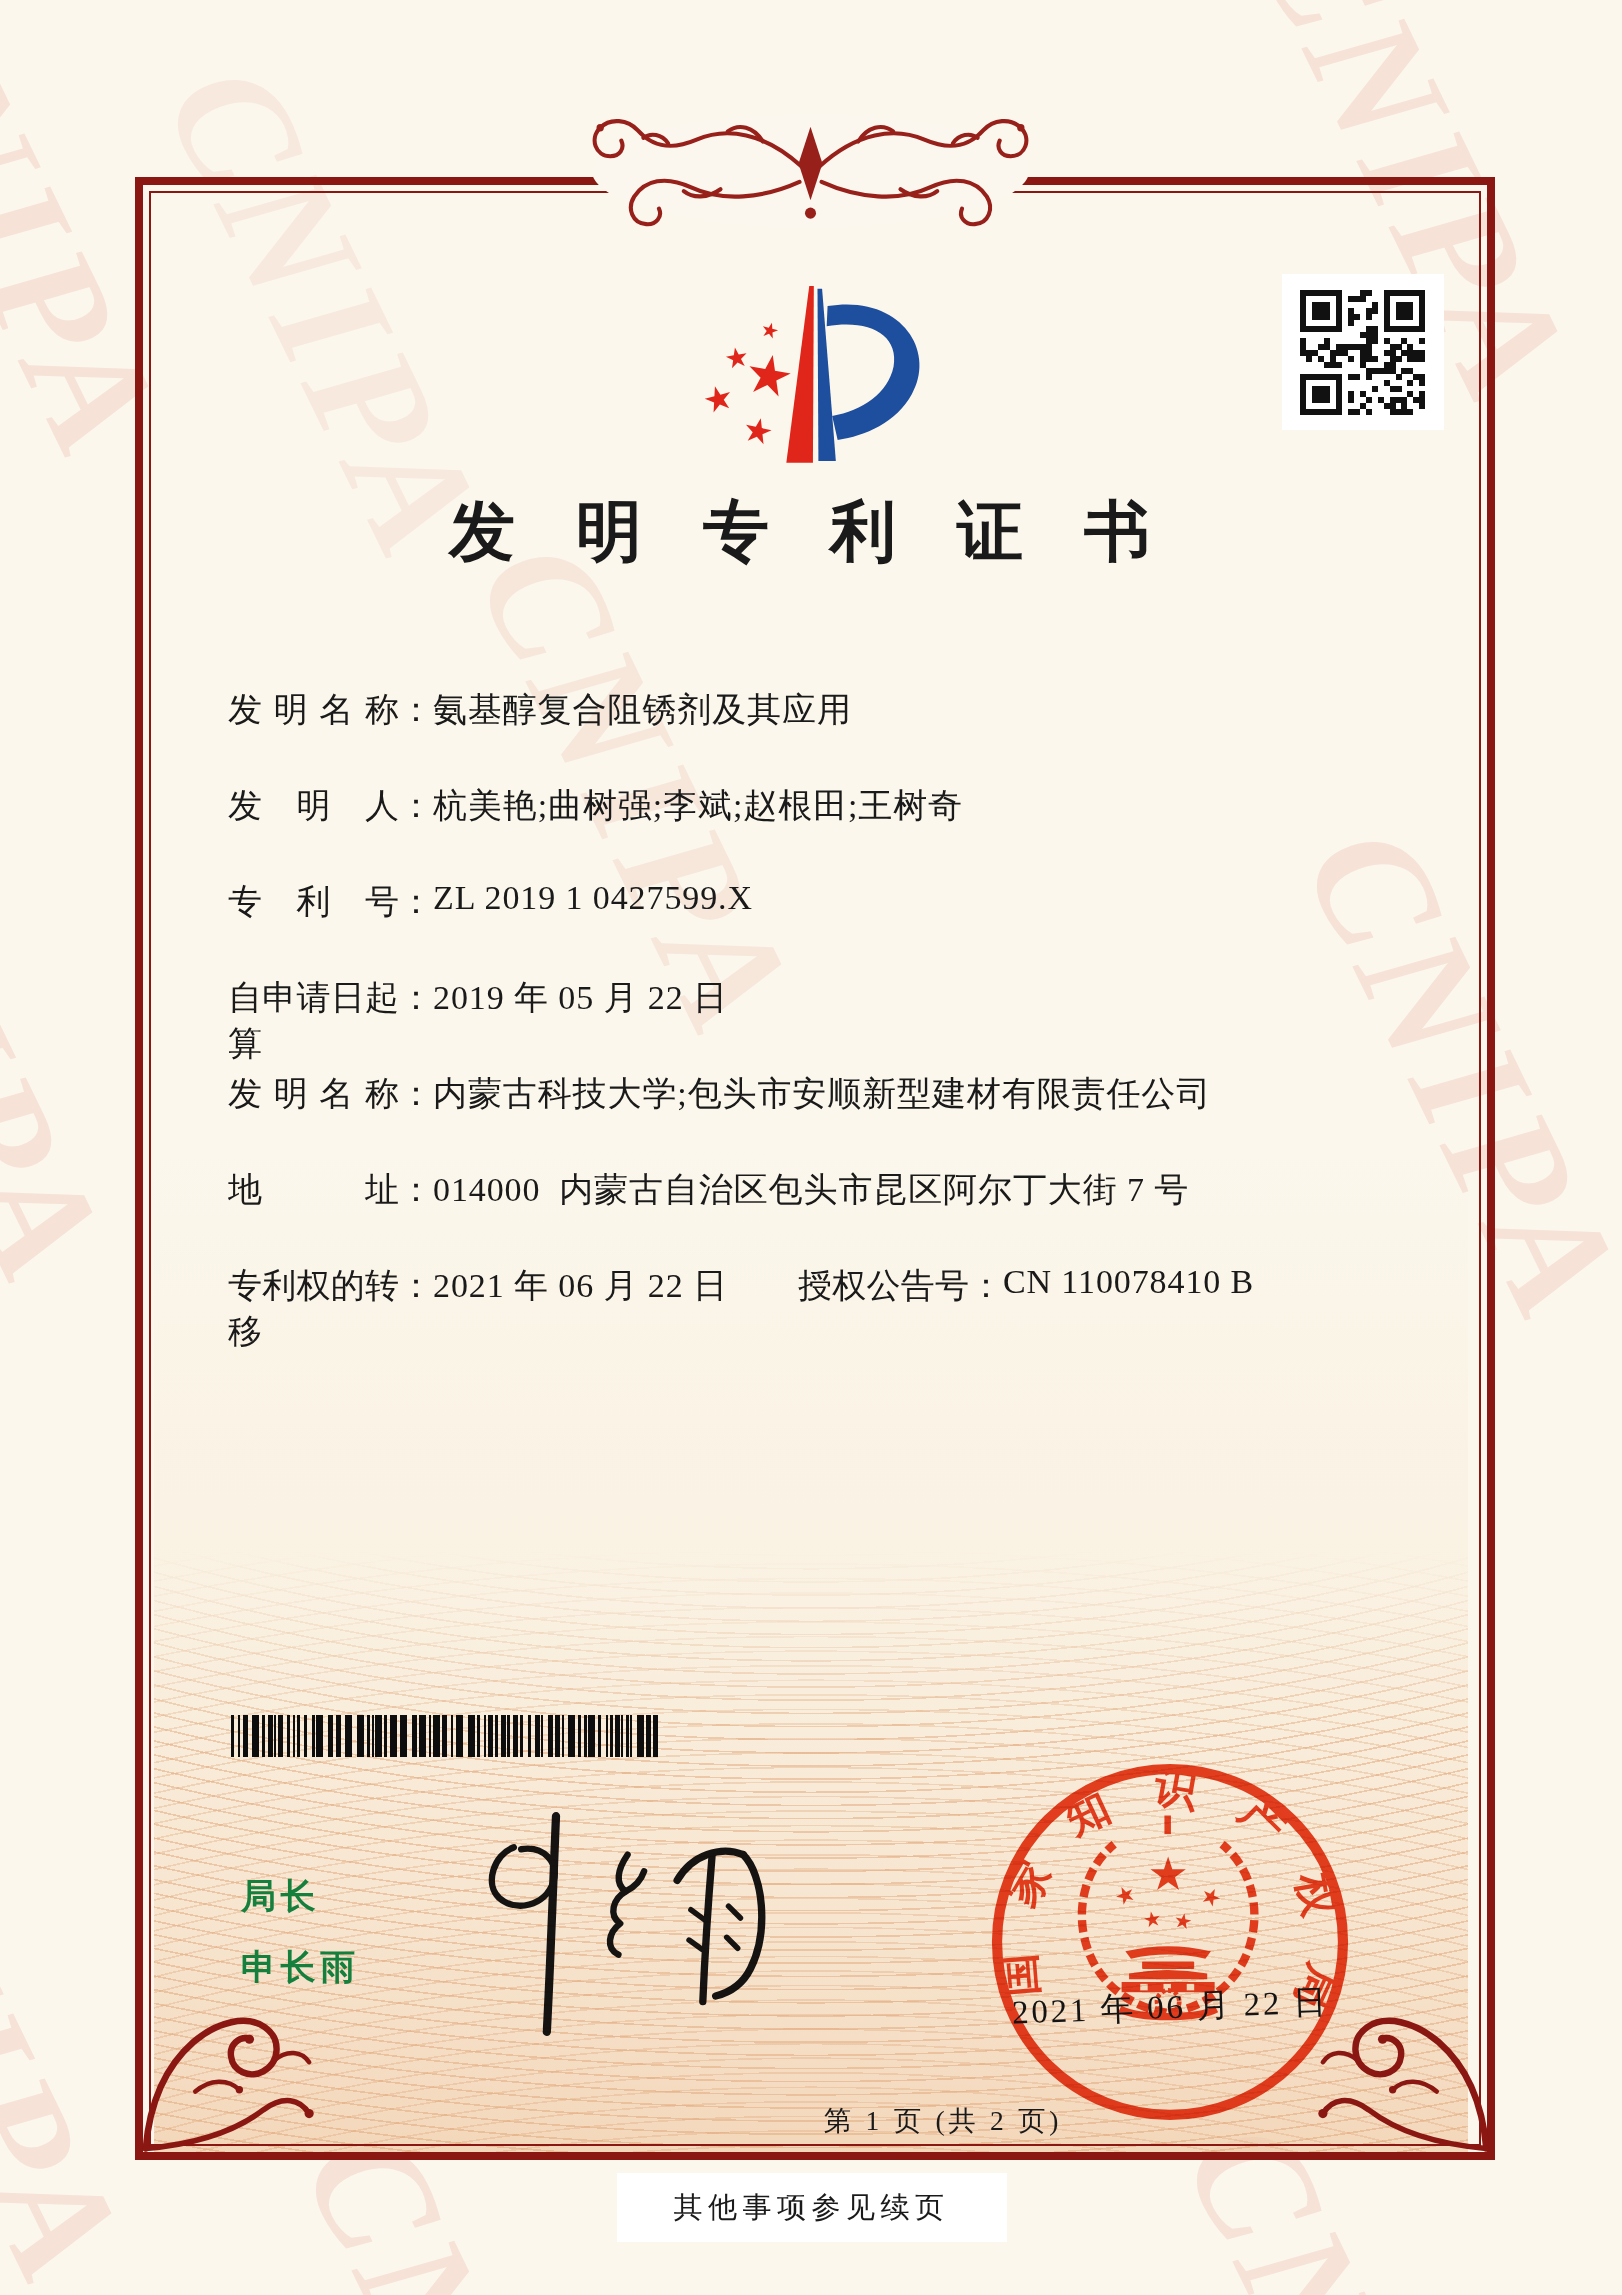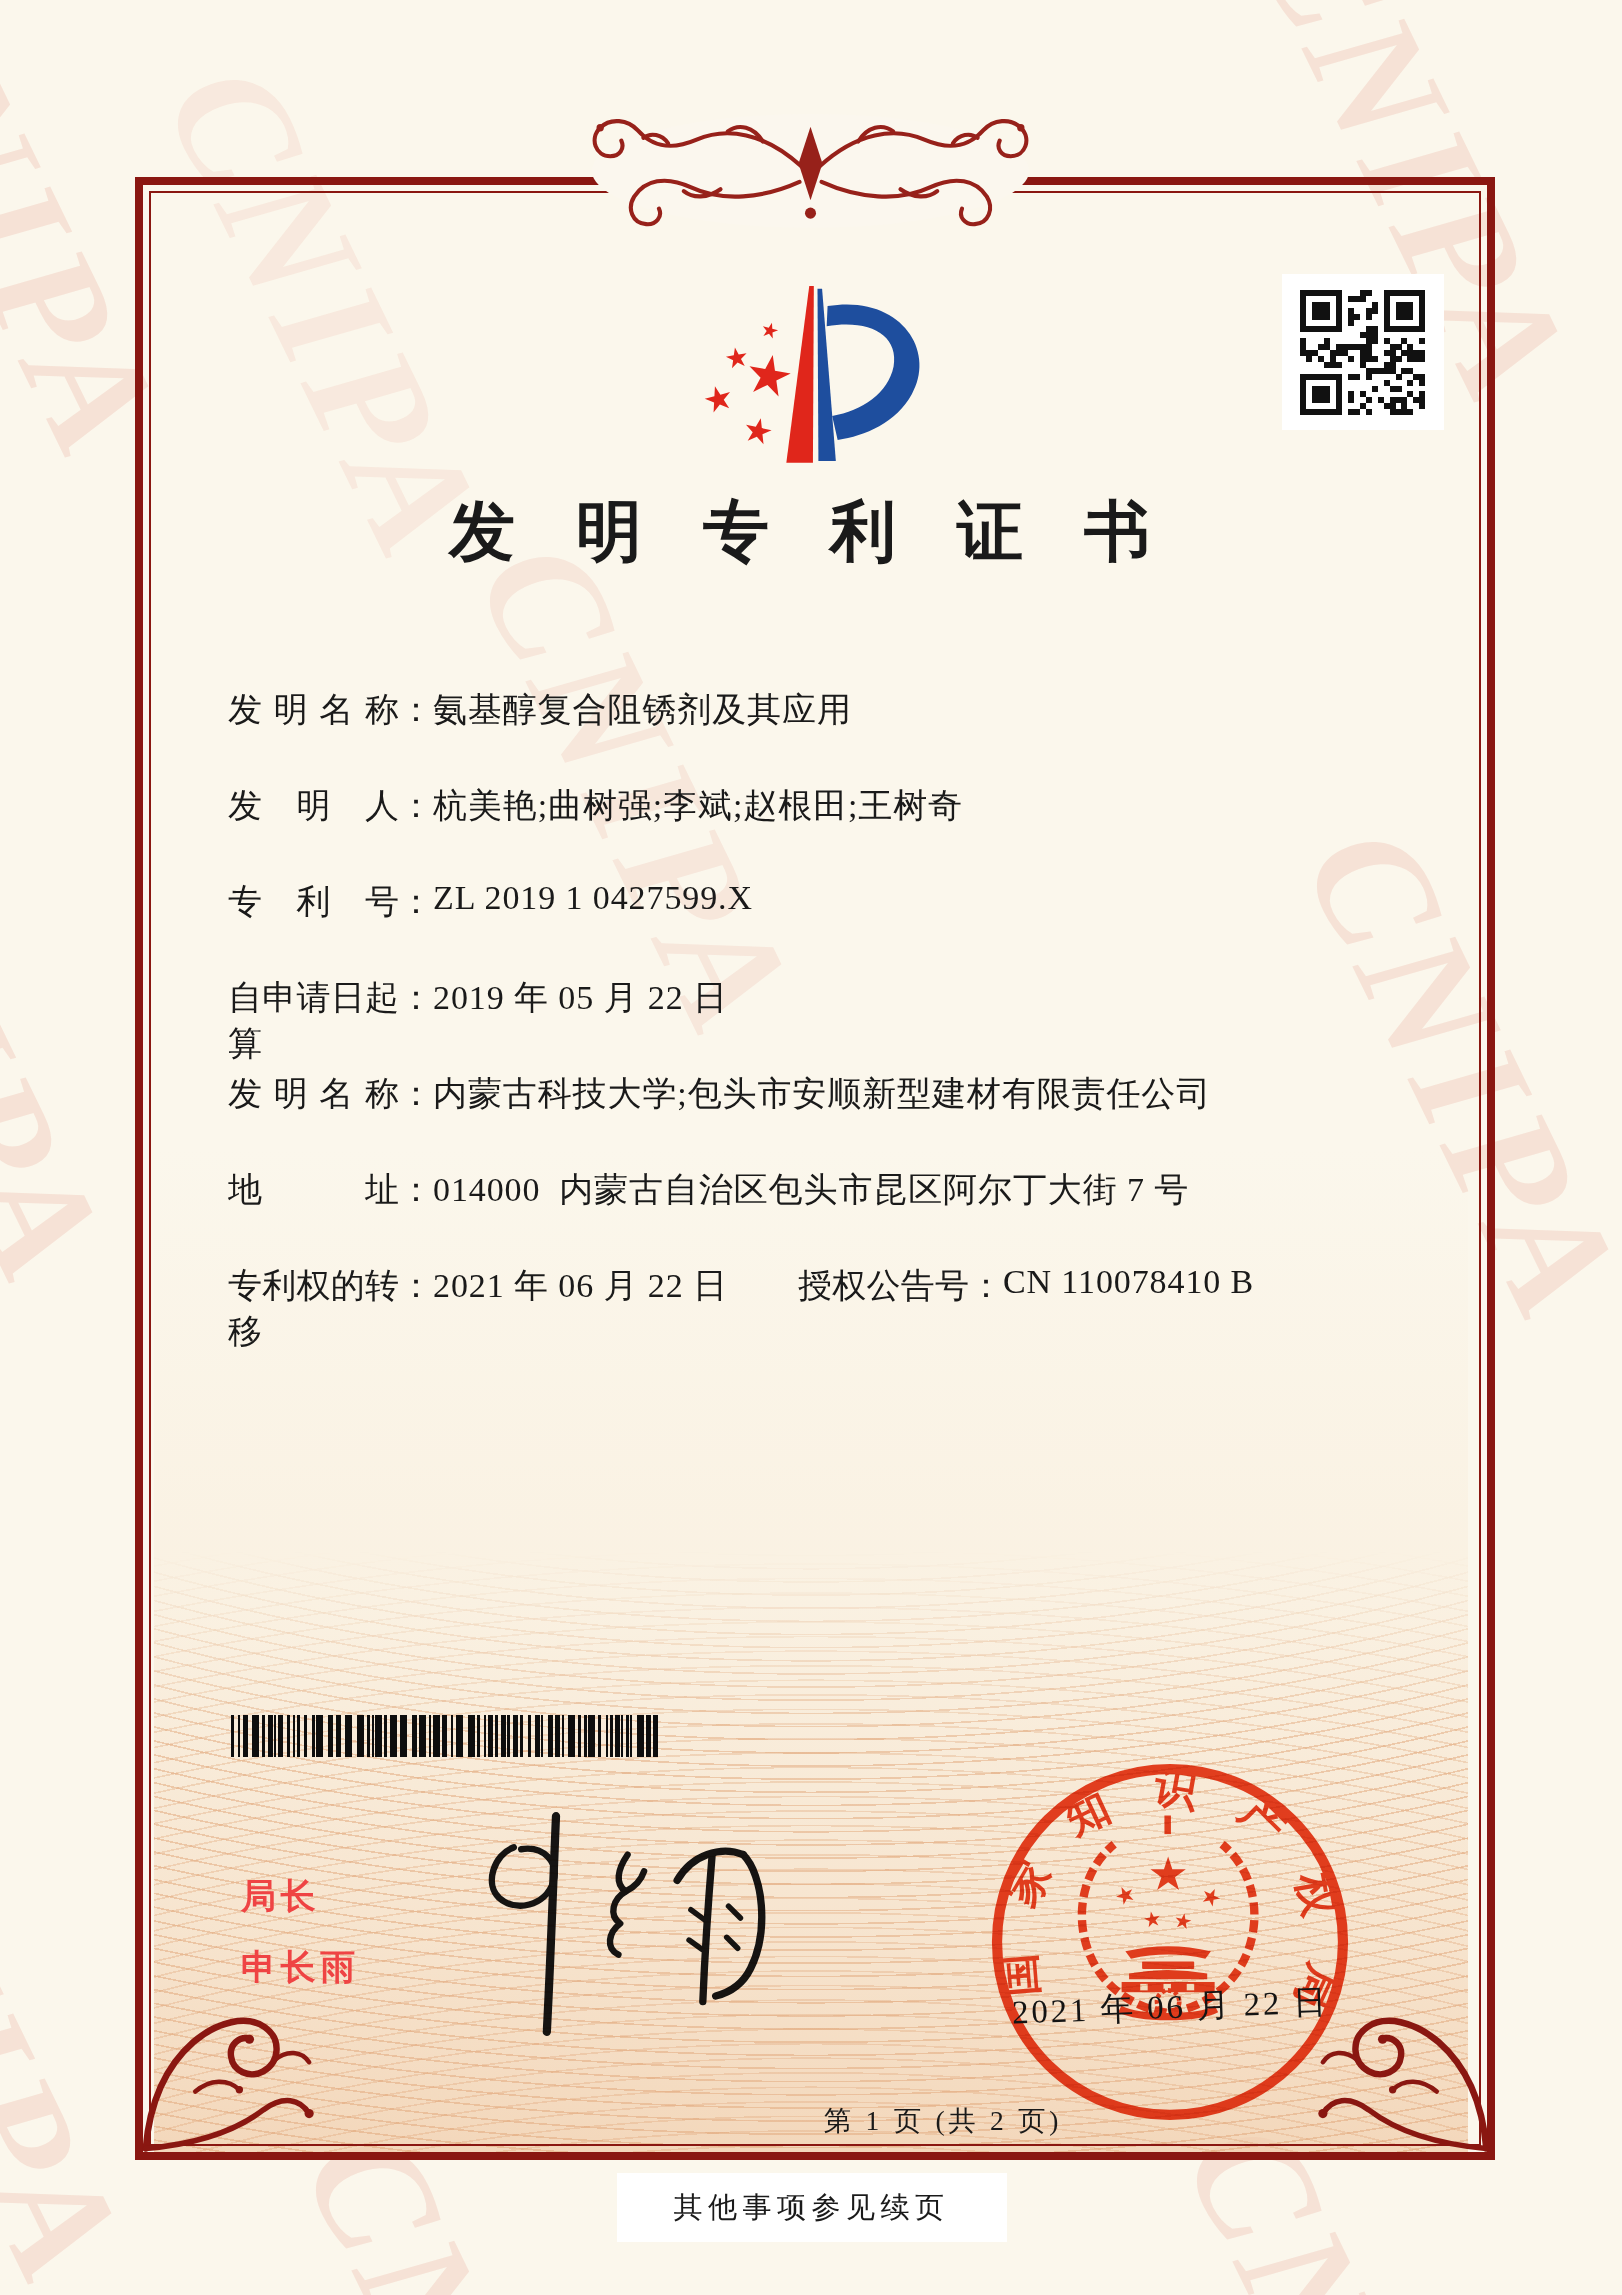--- a/index.html
+++ b/index.html
@@ -49,21 +49,21 @@
   .bodytext{position:absolute;z-index:4;left:220px;top:1343px;width:1194px;font-size:33px;line-height:51px;
             text-align:justify;}
   .bodytext p{margin:0;text-indent:2em;}
 
   
   .barcode{position:absolute;z-index:4;left:231px;top:1715px;width:432px;height:42px;}
   .barcode i{position:absolute;top:0;bottom:0;background:#0d0d0d;}
 
   
   .officer{position:absolute;z-index:4;left:241px;top:1873px;font-family:"Liberation Sans","DejaVu Sans",sans-serif;
-           font-weight:600;font-size:35px;letter-spacing:4.6px;color:#ef4444;}
+           font-weight:600;font-size:35px;letter-spacing:4.6px;color:#15803d;}
   .officer div{margin-bottom:24px;}
   .signature{position:absolute;z-index:6;left:418px;top:1807px;mix-blend-mode:multiply;}
 
   
   .seal{position:absolute;z-index:6;left:984px;top:1756px;mix-blend-mode:multiply;opacity:.95;}
   .seal-date{position:absolute;z-index:7;left:987px;top:1985px;width:367px;text-align:center;
              font-size:33px;letter-spacing:2.8px;color:#141414;transform:rotate(-2deg);}
 
   
   .dragon{position:absolute;z-index:5;left:535px;top:79px;}

